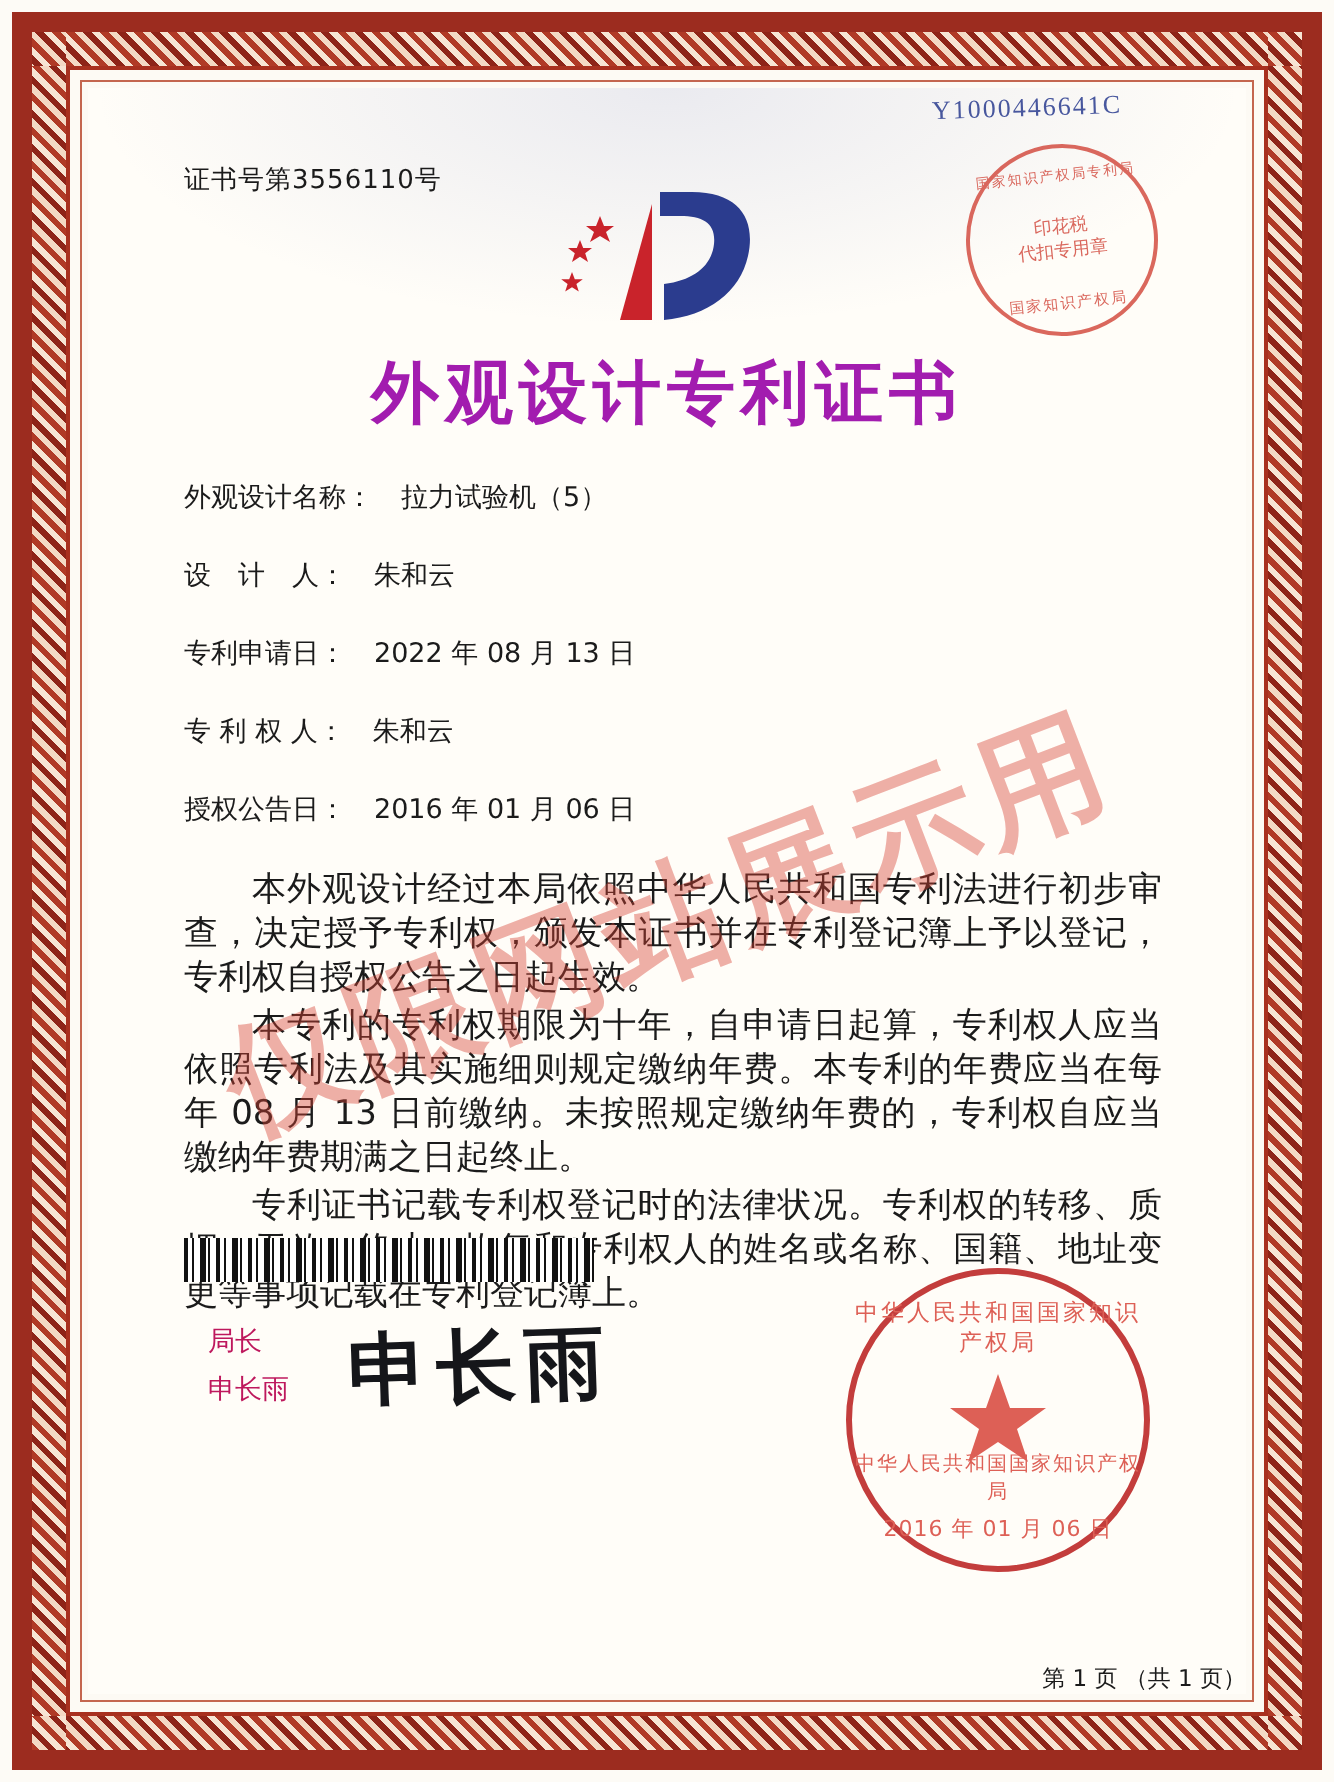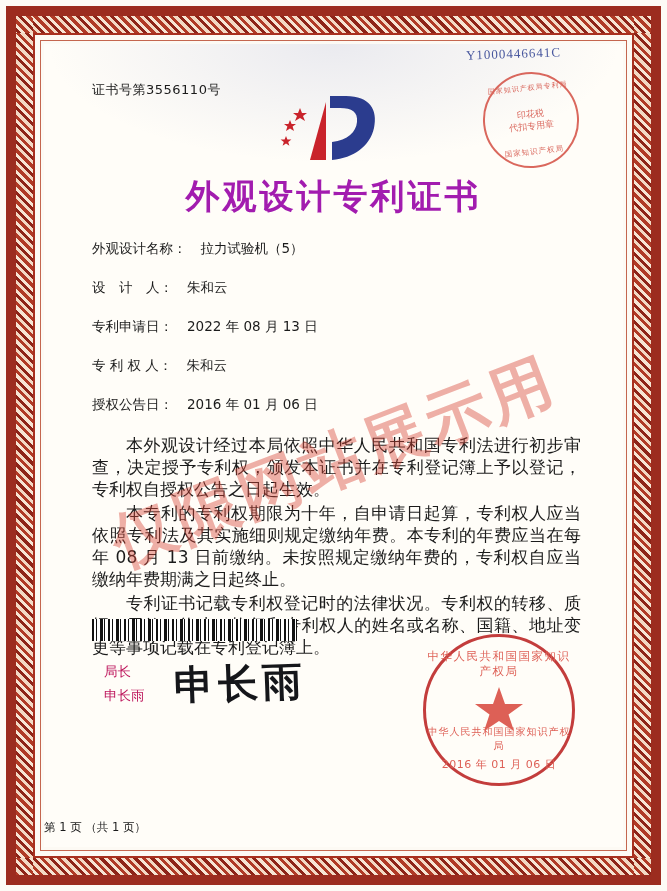--- a/index.html
+++ b/index.html
@@ -303,23 +303,23 @@
     top: 50%;
     transform: translate(-50%, -52%);
     width: 50px;
     height: 50px;
   }
 
   
   .page-footer {
     position: absolute;
     left: 0;
-    bottom: 12px;
-    width: 100%;
-    text-align: left;
+    bottom: 0;
+    width: 100%;
+    text-align: right;
     font-family: "DejaVu Sans", sans-serif;
     font-size: 11.5px;
     color: #1b1b1b;
   }
 
   
   .watermark {
     position: absolute;
     left: 50%;
     top: 52%;

